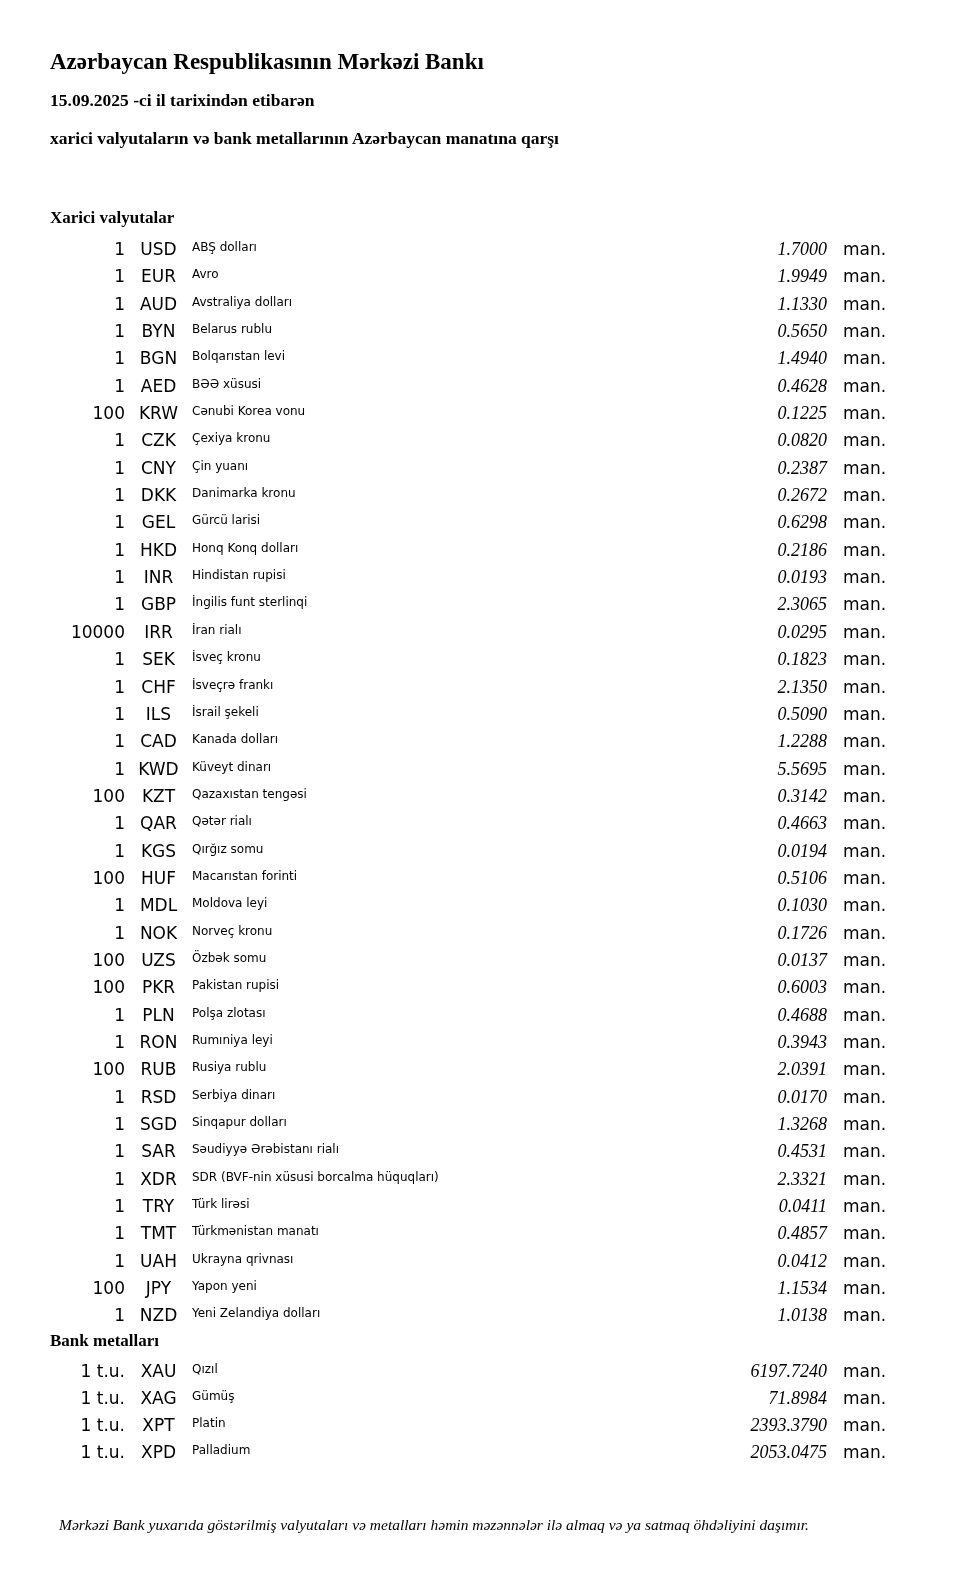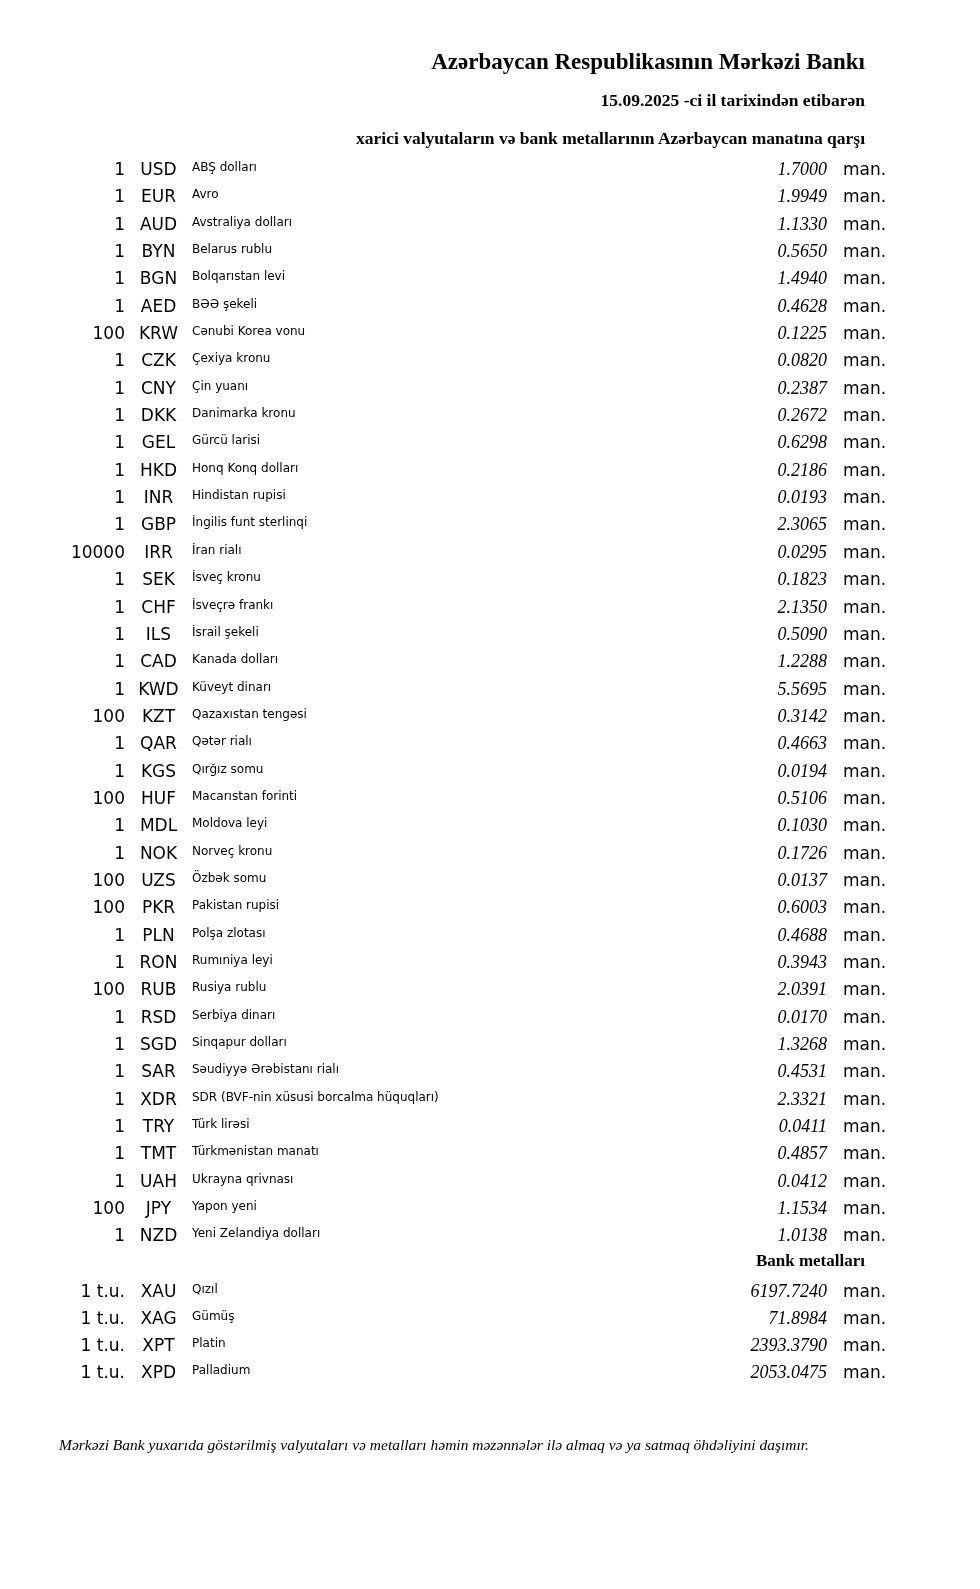--- a/index.html
+++ b/index.html
@@ -17,21 +17,21 @@
   .page {
     width: 980px;
     box-sizing: border-box;
     padding-top: 48px;
   }
   
   .centered-head {
     width: 865px;
     box-sizing: border-box;
     padding-left: 50px;
-    text-align: right;
+    text-align: left;
     font-family: "Liberation Serif", serif;
     font-weight: bold;
   }
   .bank-title {
     font-size: 23px;
     line-height: 28px;
   }
   .date-line {
     margin-top: 13px;
     font-size: 17.5px;
@@ -106,20 +106,21 @@
 <body>
 
 <div class="page">
 
   <div class="centered-head bank-title">Azərbaycan Respublikasının Mərkəzi Bankı</div>
 
   <div class="centered-head date-line">15.09.2025 -ci il tarixindən etibarən</div>
 
   <div class="centered-head subtitle">xarici valyutaların və bank metallarının Azərbaycan manatına qarşı</div>
 
+  <div class="centered-head section-title currencies">Xarici valyutalar</div>
 
   <div class="rates-table currencies-table">
   <div class="row">
     <span class="cell-qty">1</span>
     <span class="cell-code">USD</span>
     <span class="cell-name">ABŞ dolları</span>
     <span class="cell-rate">1.7000</span>
     <span class="cell-unit">man.</span>
   </div>
 
@@ -151,21 +152,21 @@
     <span class="cell-qty">1</span>
     <span class="cell-code">BGN</span>
     <span class="cell-name">Bolqarıstan levi</span>
     <span class="cell-rate">1.4940</span>
     <span class="cell-unit">man.</span>
   </div>
 
   <div class="row">
     <span class="cell-qty">1</span>
     <span class="cell-code">AED</span>
-    <span class="cell-name">BƏƏ şekeli</span>
+    <span class="cell-name">BƏƏ xüsusi</span>
     <span class="cell-rate">0.4628</span>
     <span class="cell-unit">man.</span>
   </div>
 
   <div class="row">
     <span class="cell-qty">100</span>
     <span class="cell-code">KRW</span>
     <span class="cell-name">Cənubi Korea vonu</span>
     <span class="cell-rate">0.1225</span>
     <span class="cell-unit">man.</span>

